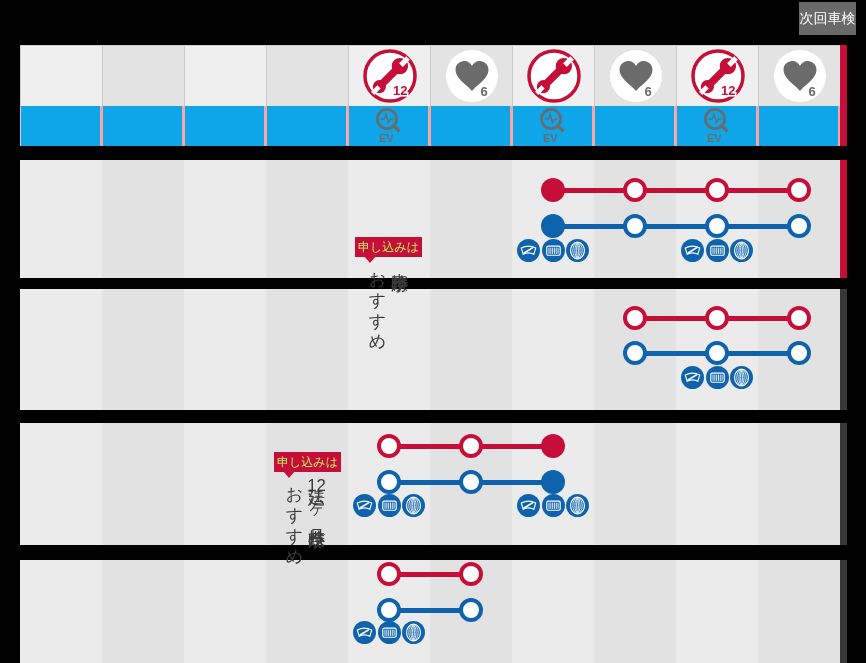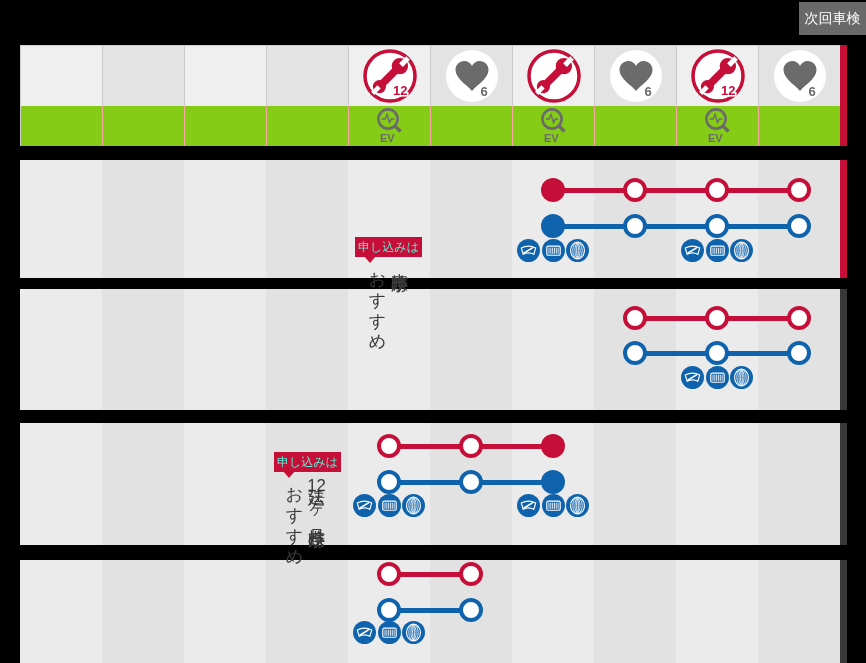--- a/index.html
+++ b/index.html
@@ -2,42 +2,42 @@
 <html><head>
 <meta charset="utf-8">
 <style>
   html,body{margin:0;padding:0;background:#000;}
   #canvas{position:relative;width:866px;height:663px;background:#000;overflow:hidden;
           font-family:"Liberation Sans",sans-serif;}
   
   .toplabel{position:absolute;top:2px;height:33px;background:#696969;color:#fff;
             display:flex;align-items:center;justify-content:center;}
   #lbl-shaken{left:517px;width:72px;font-size:16px;}
-  #lbl-next{left:799px;width:67px;font-size:14px;}
+  #lbl-next{left:799px;width:57px;font-size:14px;}
   
   #header-band{position:absolute;left:20px;top:45px;width:821px;border-top:1px solid #cfcfcf;border-left:1px solid #cfcfcf;box-sizing:border-box;}
   #header-icons{display:flex;height:60px;}
   #header-ev{display:flex;height:40px;}
   .hcell{width:82px;box-sizing:border-box;border-right:1px solid #c9c9c9;
          display:flex;align-items:center;justify-content:center;}
   .hcell:nth-child(odd){background:#efefef;}
   .hcell:nth-child(even){background:#e3e3e3;}
-  .evcell{width:82px;box-sizing:border-box;border-right:1px solid #fca5a5;background:#84cc16;
+  .evcell{width:82px;box-sizing:border-box;border-right:3px solid #fca5a5;background:#0ea5e9;
           display:flex;align-items:flex-end;justify-content:center;padding-bottom:2px;}
   
   .rowbg{position:absolute;left:20px;width:820px;
          background:repeating-linear-gradient(90deg,#ebebeb 0 82px,#e2e2e2 82px 164px);}
   .tline{position:absolute;height:5px;}
   .pt{position:absolute;width:24px;height:24px;border-radius:50%;box-sizing:border-box;}
   .pt.open{background:#fff;border:4.5px solid;}
   .svcicon{position:absolute;width:23px;height:23px;}
   .bar{position:absolute;left:840px;width:7px;}
   
   .badge{position:absolute;width:67px;height:20px;line-height:20px;text-align:center;
-         color:#5eead4;font-size:12px;}
+         color:#bef264;font-size:12px;}
   .tri{position:absolute;width:0;height:0;border-left:6px solid transparent;
        border-right:6px solid transparent;border-top:7px solid #c60f38;}
   .vtext{position:absolute;writing-mode:vertical-rl;text-orientation:mixed;height:195px;
          font-size:17px;line-height:22px;letter-spacing:1px;color:#3a3a3a;}
   .vline{display:block;}
   .tcy{text-combine-upright:all;}
 </style>
 </head>
 <body>
 

